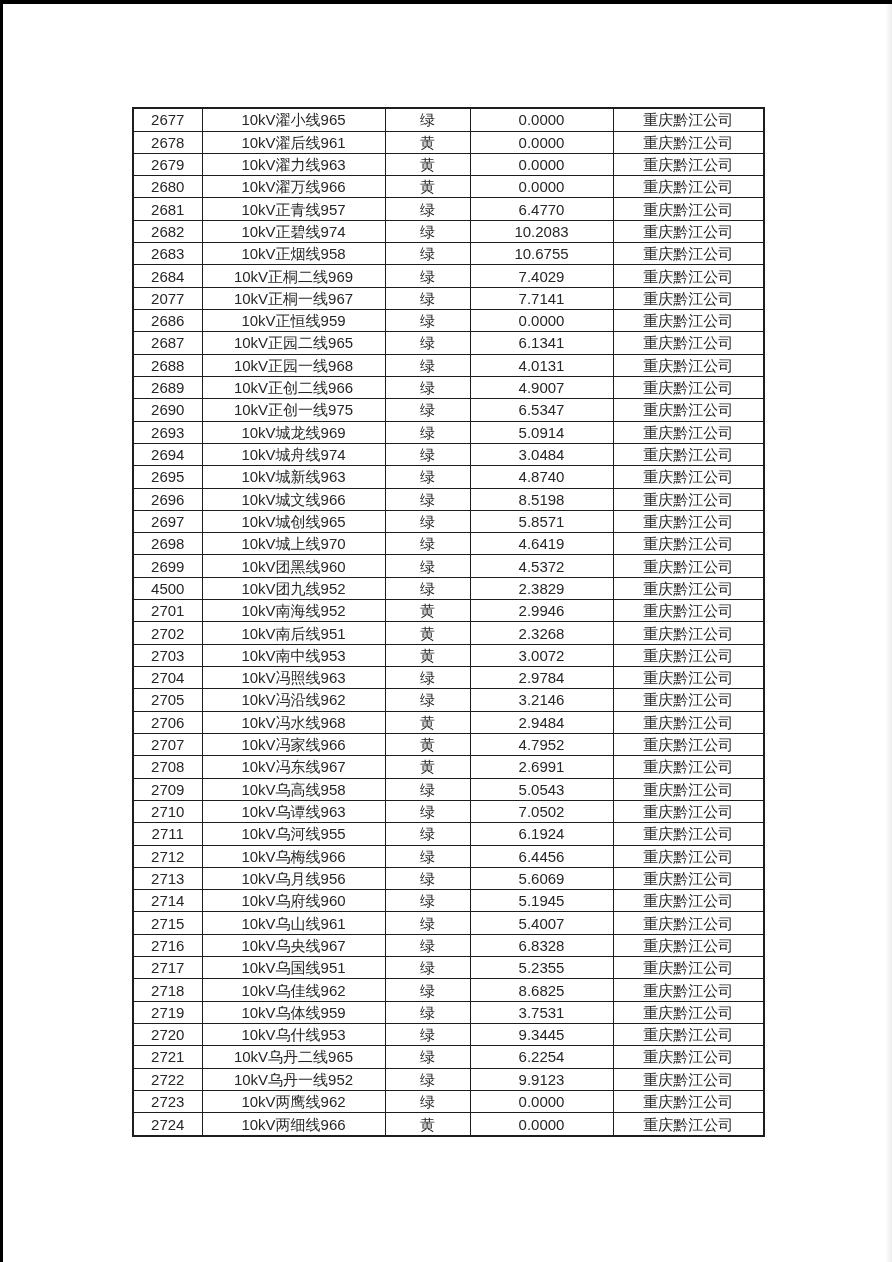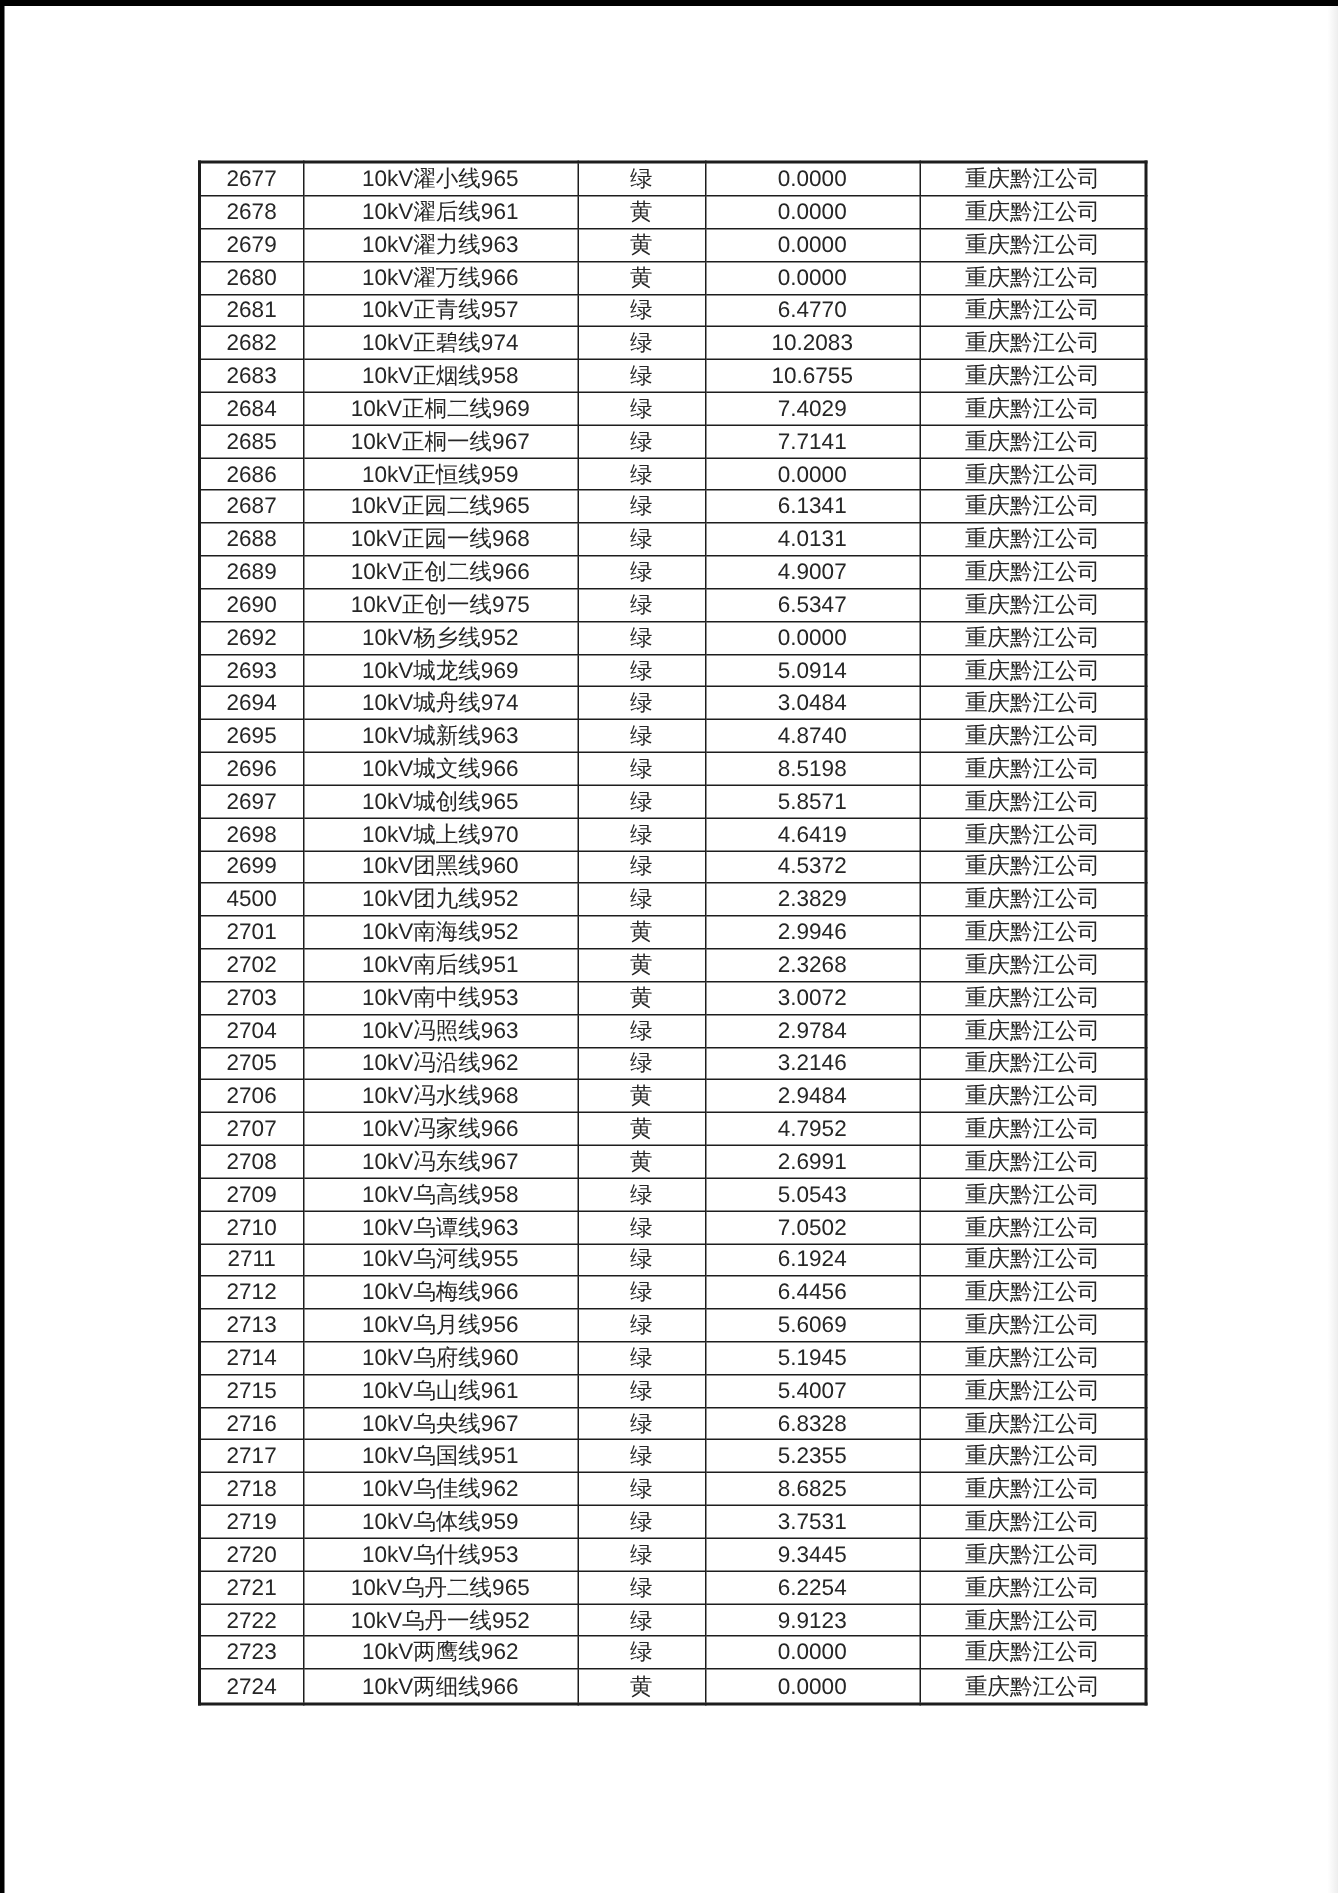--- a/index.html
+++ b/index.html
@@ -124,21 +124,21 @@
 
   <tr>
     <td>2684</td>
     <td>10kV正桐二线969</td>
     <td>绿</td>
     <td>7.4029</td>
     <td>重庆黔江公司</td>
   </tr>
 
   <tr>
-    <td>2685</td>
+    <td>2077</td>
     <td>10kV正桐一线967</td>
     <td>绿</td>
     <td>7.7141</td>
     <td>重庆黔江公司</td>
   </tr>
 
   <tr>
     <td>2686</td>
     <td>10kV正恒线959</td>
     <td>绿</td>
@@ -172,27 +172,20 @@
 
   <tr>
     <td>2690</td>
     <td>10kV正创一线975</td>
     <td>绿</td>
     <td>6.5347</td>
     <td>重庆黔江公司</td>
   </tr>
 
 
-  <tr>
-    <td>2692</td>
-    <td>10kV杨乡线952</td>
-    <td>绿</td>
-    <td>0.0000</td>
-    <td>重庆黔江公司</td>
-  </tr>
 
   <tr>
     <td>2693</td>
     <td>10kV城龙线969</td>
     <td>绿</td>
     <td>5.0914</td>
     <td>重庆黔江公司</td>
   </tr>
 
   <tr>

